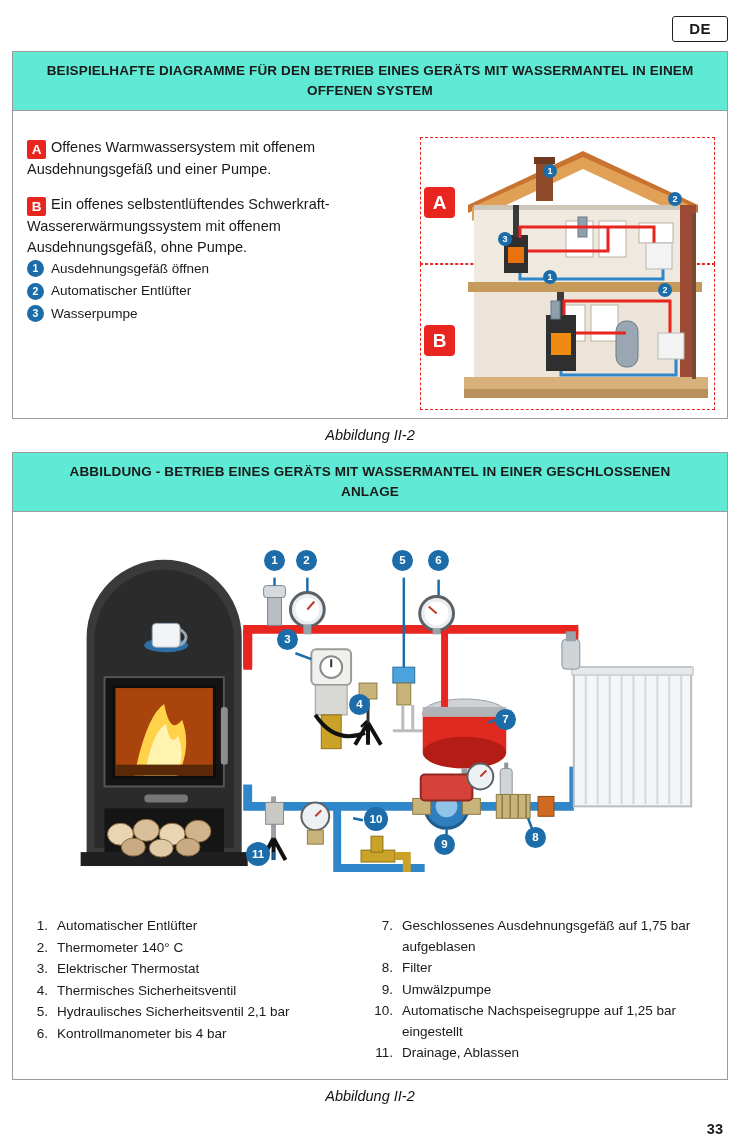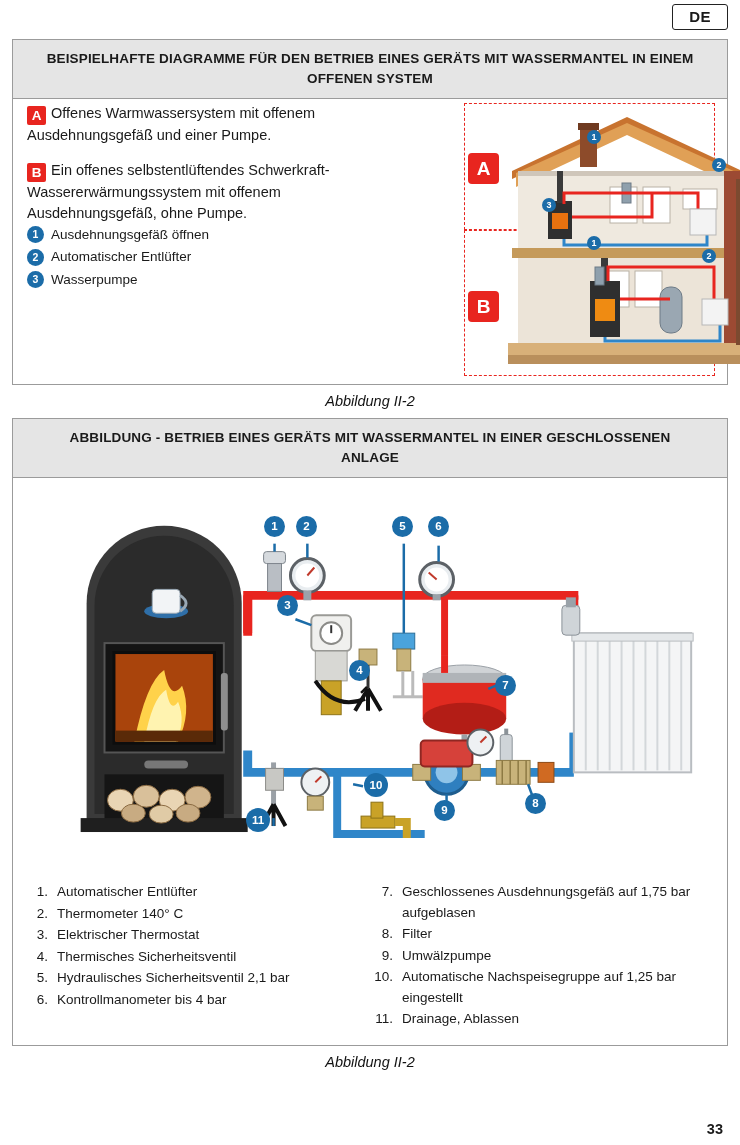--- a/index.html
+++ b/index.html
@@ -14,62 +14,61 @@
     position: relative;
     width: 740px;
     height: 1145px;
     padding: 0 12px;
   }
 
   
   .lang-tag-row {
     display: flex;
     justify-content: flex-end;
-    padding-top: 4px;
+    padding-top: 16px;
     padding-right: 0px;
   }
   .lang-tag {
     border: 1.5px solid #222;
     border-radius: 3px;
     padding: 3px 16px 4px 16px;
     font-size: 15px;
     font-weight: 700;
     letter-spacing: .5px;
     background: #fff;
   }
 
   
   .fig-box {
     border: 1.5px solid #9b9b9b;
     background: #fff;
     margin-top: 9px;
   }
   .fig-header {
-    background: #e5e5e5;
+    background: #5eead4;
     border-bottom: 1.5px solid #9b9b9b;
     text-align: center;
     font-weight: 700;
     font-size: 13.5px;
     line-height: 1.45;
     padding: 9px 26px 10px 26px;
     letter-spacing: .15px;
   }
   .fig-caption {
     text-align: center;
     font-style: italic;
     font-size: 14.5px;
     margin: 8px 0 0 0;
     color: #111;
   }
 
   
   .fig1-body {
     display: flex;
-    padding: 2px 10px 8px 10px;
-    gap: 44px;
+    padding: 24px 10px 8px 10px;
   }
   .fig1-left {
     width: 395px;
     padding: 2px 6px 0 4px;
     font-size: 14.5px;
     line-height: 1.46;
   }
   .para { margin: 0 0 14px 0; }
   .para.second { margin-bottom: 0; }
   .tag-letter {

